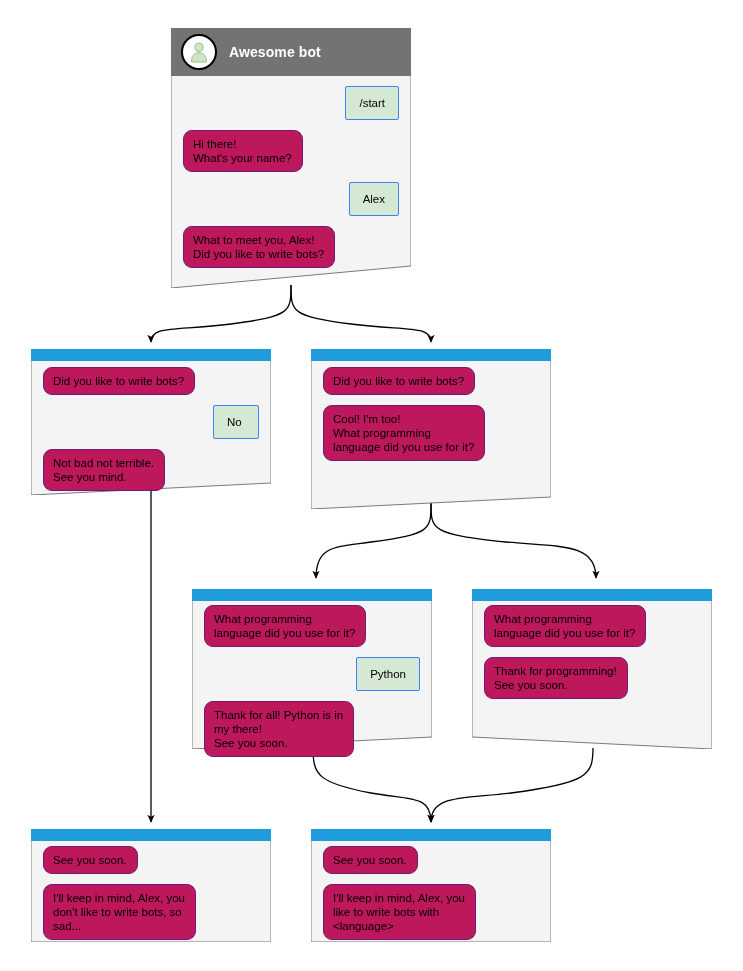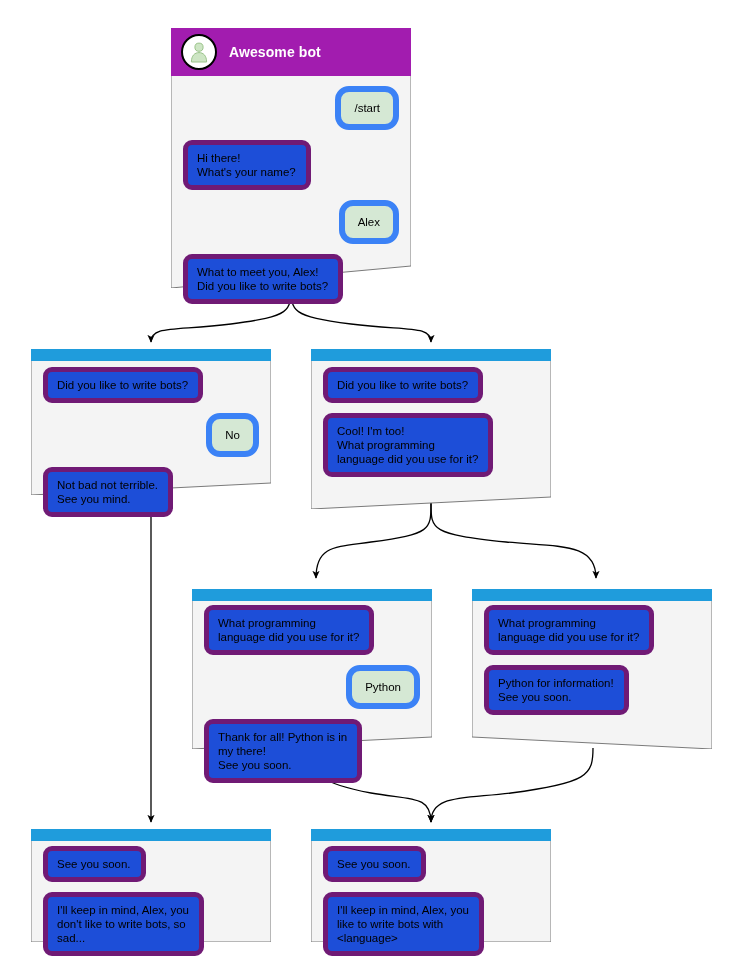--- a/index.html
+++ b/index.html
@@ -109,29 +109,29 @@
 
   .bubble {
     font-size: 11.5px;
     line-height: 14px;
     color: #000000;
     box-sizing: border-box;
     white-space: pre-line;
     max-width: 80%;
   }
   .bubble.bot {
-    background: #1d4ed8;
-    border: 5px solid #701a75;
+    background: #be185d;
+    border: 1px solid #701a75;
     border-radius: 9px;
     padding: 6px 10px 6px 9px;
   }
   .bubble.user {
     background: #d5e8d4;
-    border: 6px solid #3b82f6;
-    border-radius: 14px;
+    border: 1px solid #3b82f6;
+    border-radius: 2px;
     padding: 9px 13px;
     text-align: left;
     min-width: 46px;
   }
 </style>
 </head>
 <body>
 
 <div id="diagram-canvas">
 
@@ -155,21 +155,21 @@
     <path d="M313,748 C313,775 318,783 371,793 C411,800 431,795 431,822" fill="none" stroke="#000000" stroke-width="1.3" marker-end="url(#arrowhead)"></path>
 
     <path d="M593,748 C593,775 588,783 511,793 C461,799 431,795 431,822" fill="none" stroke="#000000" stroke-width="1.3" marker-end="url(#arrowhead)"></path>
   </svg>
 
   <div class="chat-node" style="left:171px; top:28px; width:240px; height:260px;">
     <svg class="node-shape" viewBox="0 0 240 260" preserveAspectRatio="none">
       <polygon points="0,0 240,0 240,238 0,260" fill="#f4f4f4" stroke="#7a7a7a" stroke-width="1"></polygon>
     </svg>
     <div class="node-content">
-      <div class="node-header with-title" style="background:#a21caf; width:240px;">
+      <div class="node-header with-title" style="background:#737373; width:240px;">
         <div class="avatar">
           <svg width="24" height="24" viewBox="0 0 24 24" aria-hidden="true">
             <circle cx="12" cy="7.2" r="4.1" fill="#cde5c4" stroke="#9cc48c" stroke-width="1"></circle>
             <path d="M4.4,22 C4.4,15.6 7.8,12.6 12,12.6 C16.2,12.6 19.6,15.6 19.6,22 Z" fill="#cde5c4" stroke="#9cc48c" stroke-width="1"></path>
           </svg>
         </div>
         <span class="bot-title">Awesome bot</span>
       </div>
       <div class="messages">
         <div class="msg-row from-user">
@@ -258,21 +258,21 @@
       <polygon points="0,0 240,0 240,160 0,148" fill="#f4f4f4" stroke="#7a7a7a" stroke-width="1"></polygon>
     </svg>
     <div class="node-content">
       <div class="node-header bar-only" style="background:#1f9cdc; width:240px;"></div>
       <div class="messages" style="padding-top:4px;">
         <div class="msg-row from-bot">
           <div class="bubble bot">What programming
 language did you use for it?</div>
         </div>
         <div class="msg-row from-bot">
-          <div class="bubble bot">Python for information!
+          <div class="bubble bot">Thank for programming!
 See you soon.</div>
         </div>
       </div>
     </div>
   </div>
 
   <div class="chat-node" style="left:31px; top:829px; width:240px; height:113px;">
     <svg class="node-shape" viewBox="0 0 240 113" preserveAspectRatio="none">
       <polygon points="0,0 240,0 240,113 0,113" fill="#f4f4f4" stroke="#7a7a7a" stroke-width="1"></polygon>
     </svg>

